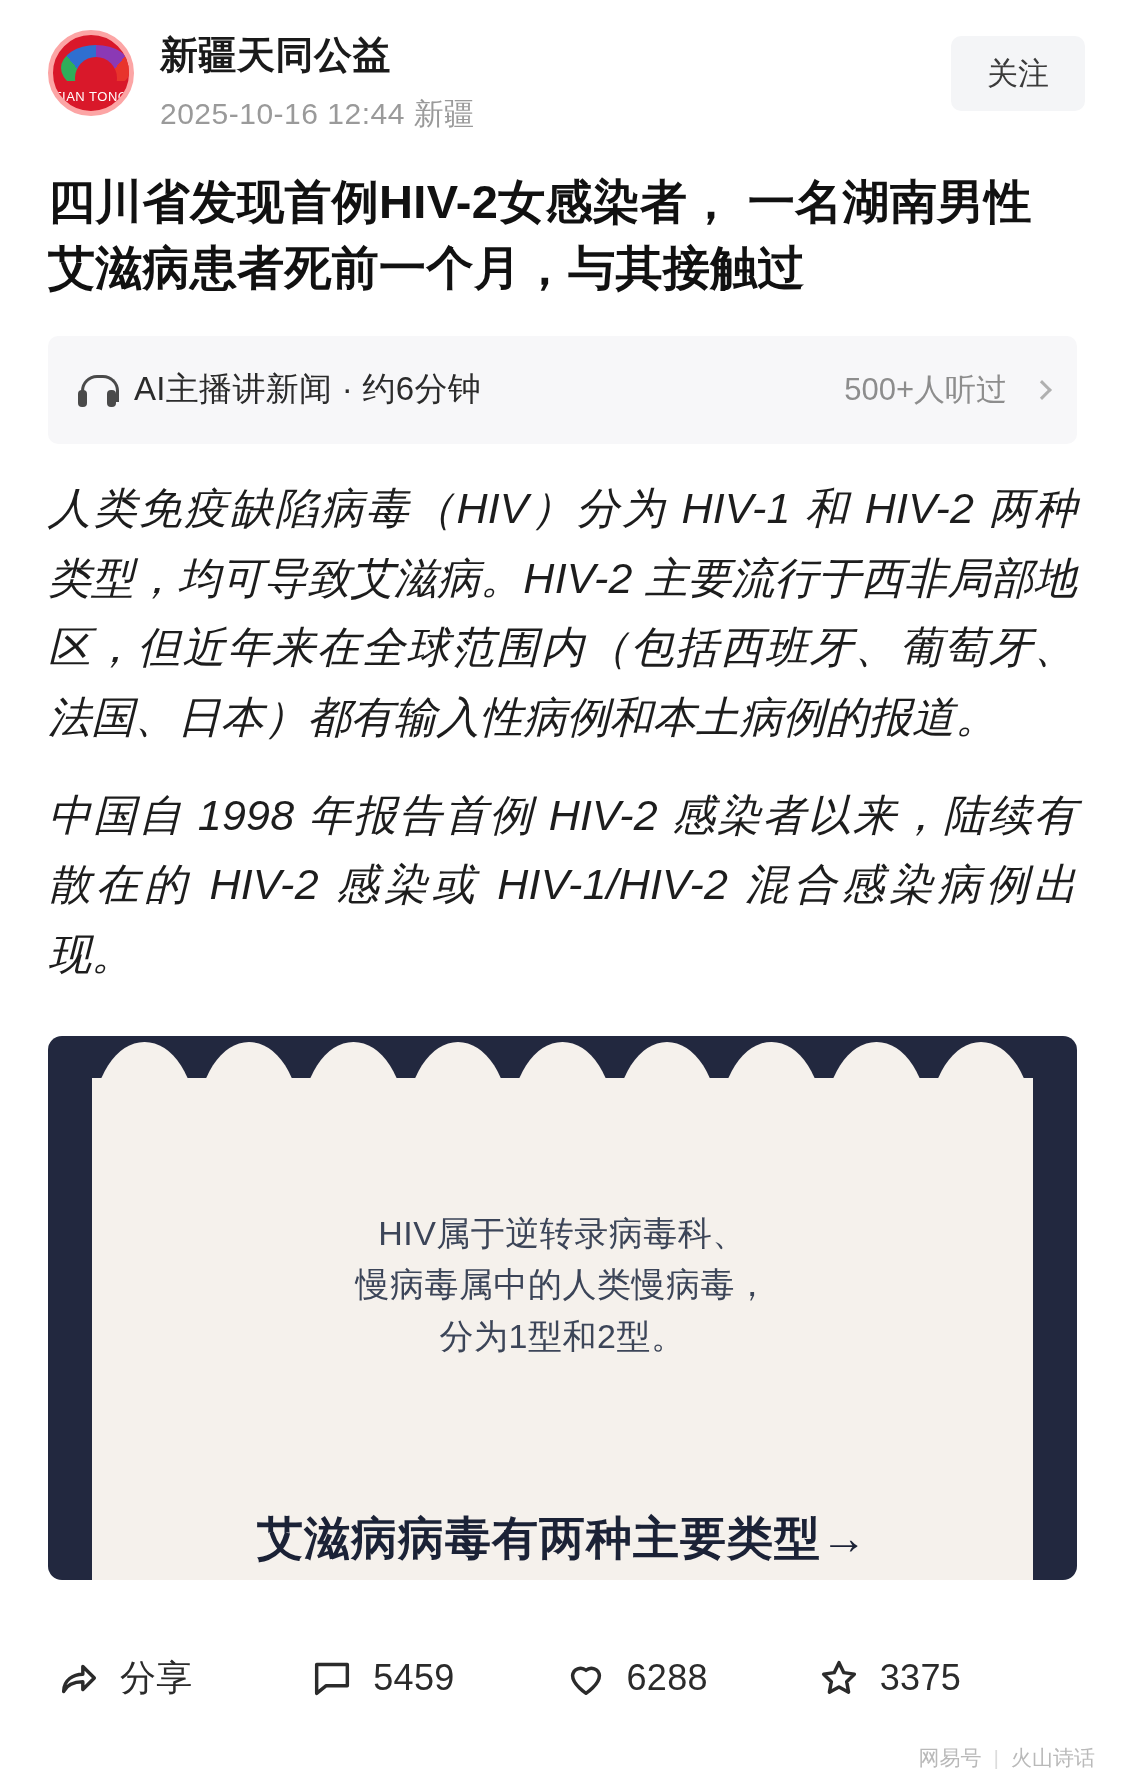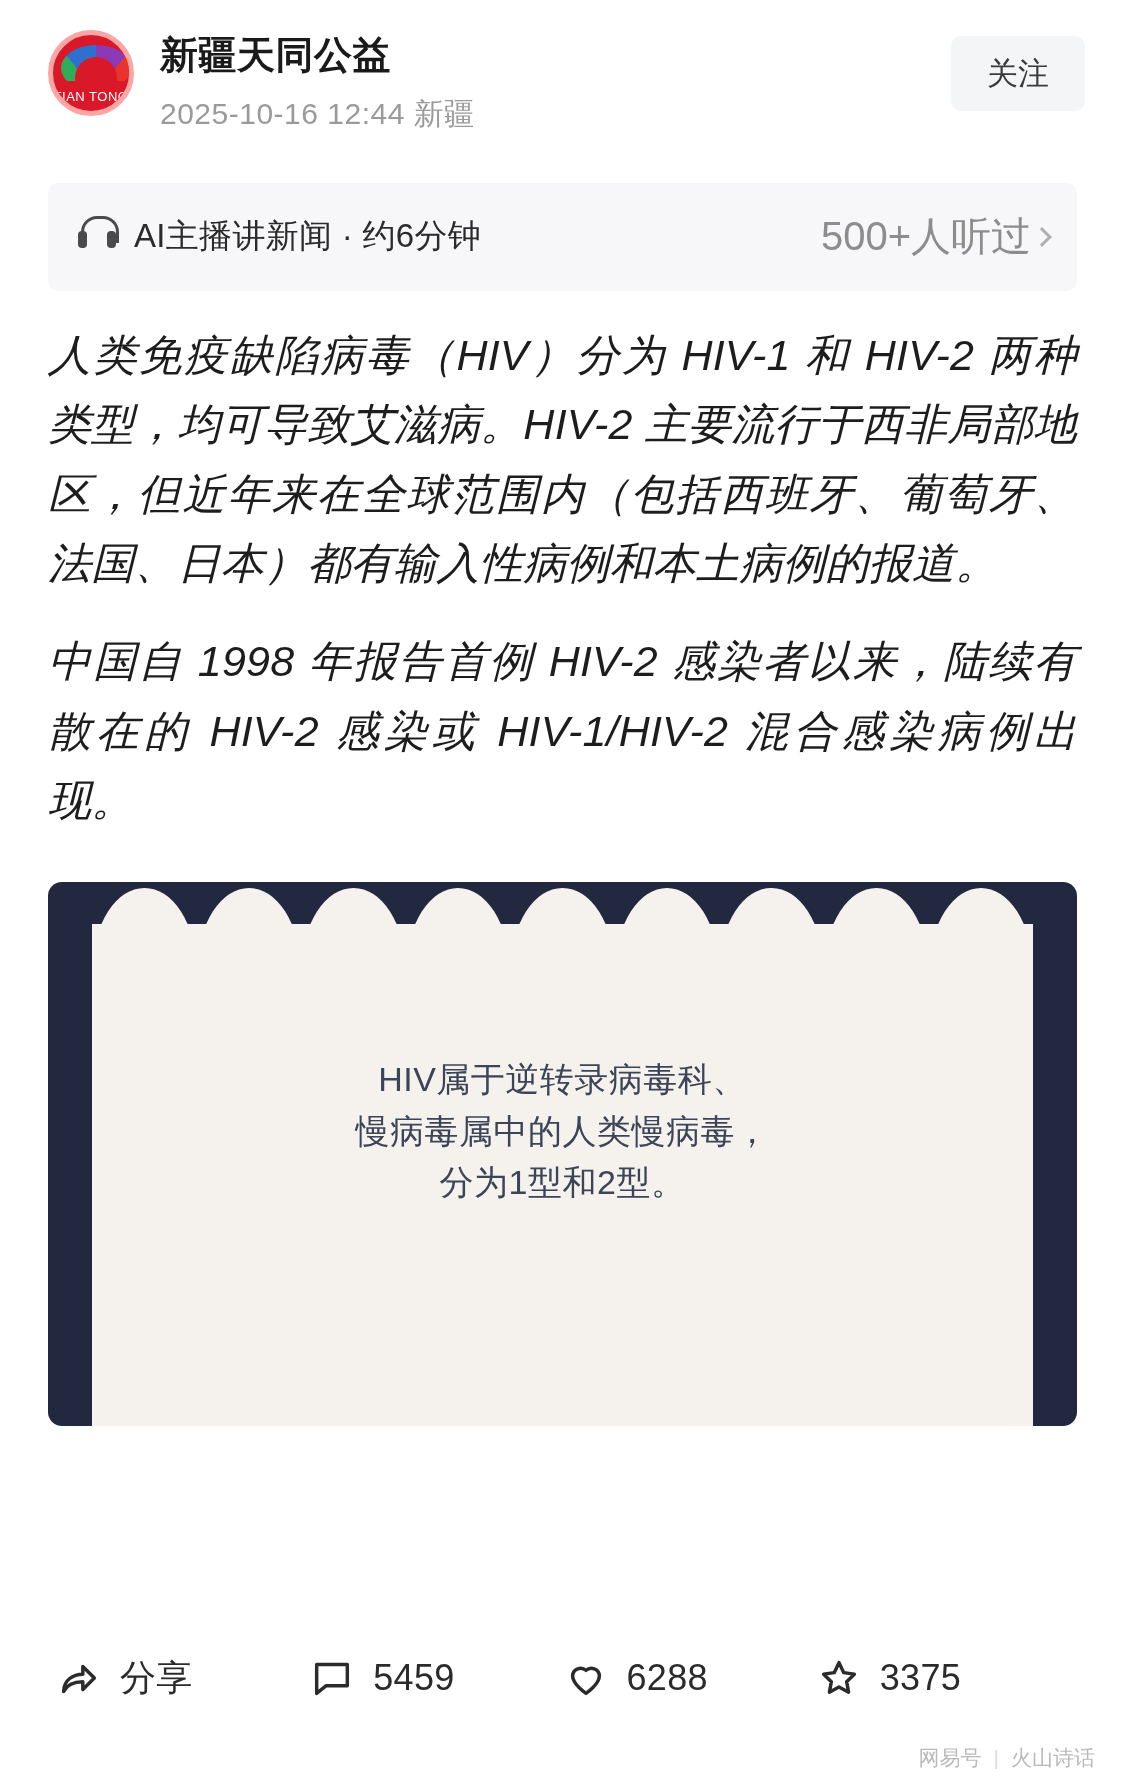--- a/index.html
+++ b/index.html
@@ -117,21 +117,21 @@
     background: #f7f7f9;
     border-radius: 10px;
     height: 108px;
     display: flex;
     align-items: center;
     justify-content: space-between;
     padding: 0 28px 0 30px;
   }
   .audio-left {
     display: flex;
-    align-items: flex-start;
+    align-items: center;
     gap: 18px;
   }
   .headphone {
     width: 38px; height: 34px;
     position: relative;
     flex: 0 0 38px;
   }
   .headphone::before {
     content: "";
     position: absolute;
@@ -151,22 +151,22 @@
   .headphone .ear-l { left: 0; }
   .headphone .ear-r { right: 0; }
   .audio-text {
     font-size: 33px;
     color: #2b2b2b;
     letter-spacing: 0.3px;
   }
   .audio-right {
     display: flex;
     align-items: center;
-    gap: 4px;
-    font-size: 40px;
+    gap: 28px;
+    font-size: 31px;
     color: #8d8d8d;
   }
   .chev {
     display: inline-block;
     width: 14px; height: 14px;
     border-right: 3px solid #b0b0b0;
     border-top: 3px solid #b0b0b0;
     transform: rotate(45deg);
   }
 
@@ -287,20 +287,21 @@
       <div class="ring"></div>
       <div class="label">TIAN TONG</div>
     </div>
     <div class="head-text">
       <div class="author">新疆天同公益</div>
       <div class="meta">2025-10-16 12:44 新疆</div>
     </div>
     <button class="follow-btn">关注</button>
   </div>
 
+  <div class="title">四川省发现首例HIV-2女感染者， 一名湖南男性艾滋病患者死前一个月，与其接触过</div>
 
   <div class="audio-bar">
     <div class="audio-left">
       <span class="headphone">
         <span class="ear-l"></span>
           <span class="ear-r"></span>
       </span>
       <span class="audio-text">AI主播讲新闻 · 约6分钟</span>
     </div>
     <div class="audio-right">
@@ -325,20 +326,21 @@
       <span></span>
         <span></span>
         <span></span>
         <span></span>
     </div>
     <div class="img-text">
       <div>HIV属于逆转录病毒科、</div>
       <div>慢病毒属中的人类慢病毒，</div>
       <div>分为1型和2型。</div>
     </div>
+    <div class="img-headline">艾滋病病毒有两种主要类型→</div>
   </div>
 
   <div class="actions">
     <div class="action">
       <span class="ico">
         <svg viewBox="0 0 24 24" fill="none" stroke="currentColor" stroke-width="1.8" stroke-linecap="round" stroke-linejoin="round">
           <path d="M4 19c0-6 5-9 10-9V6l6 6-6 6v-4c-4 0-8 1-10 5z"></path>
         </svg>
       </span>
       <span class="lbl">分享</span>

